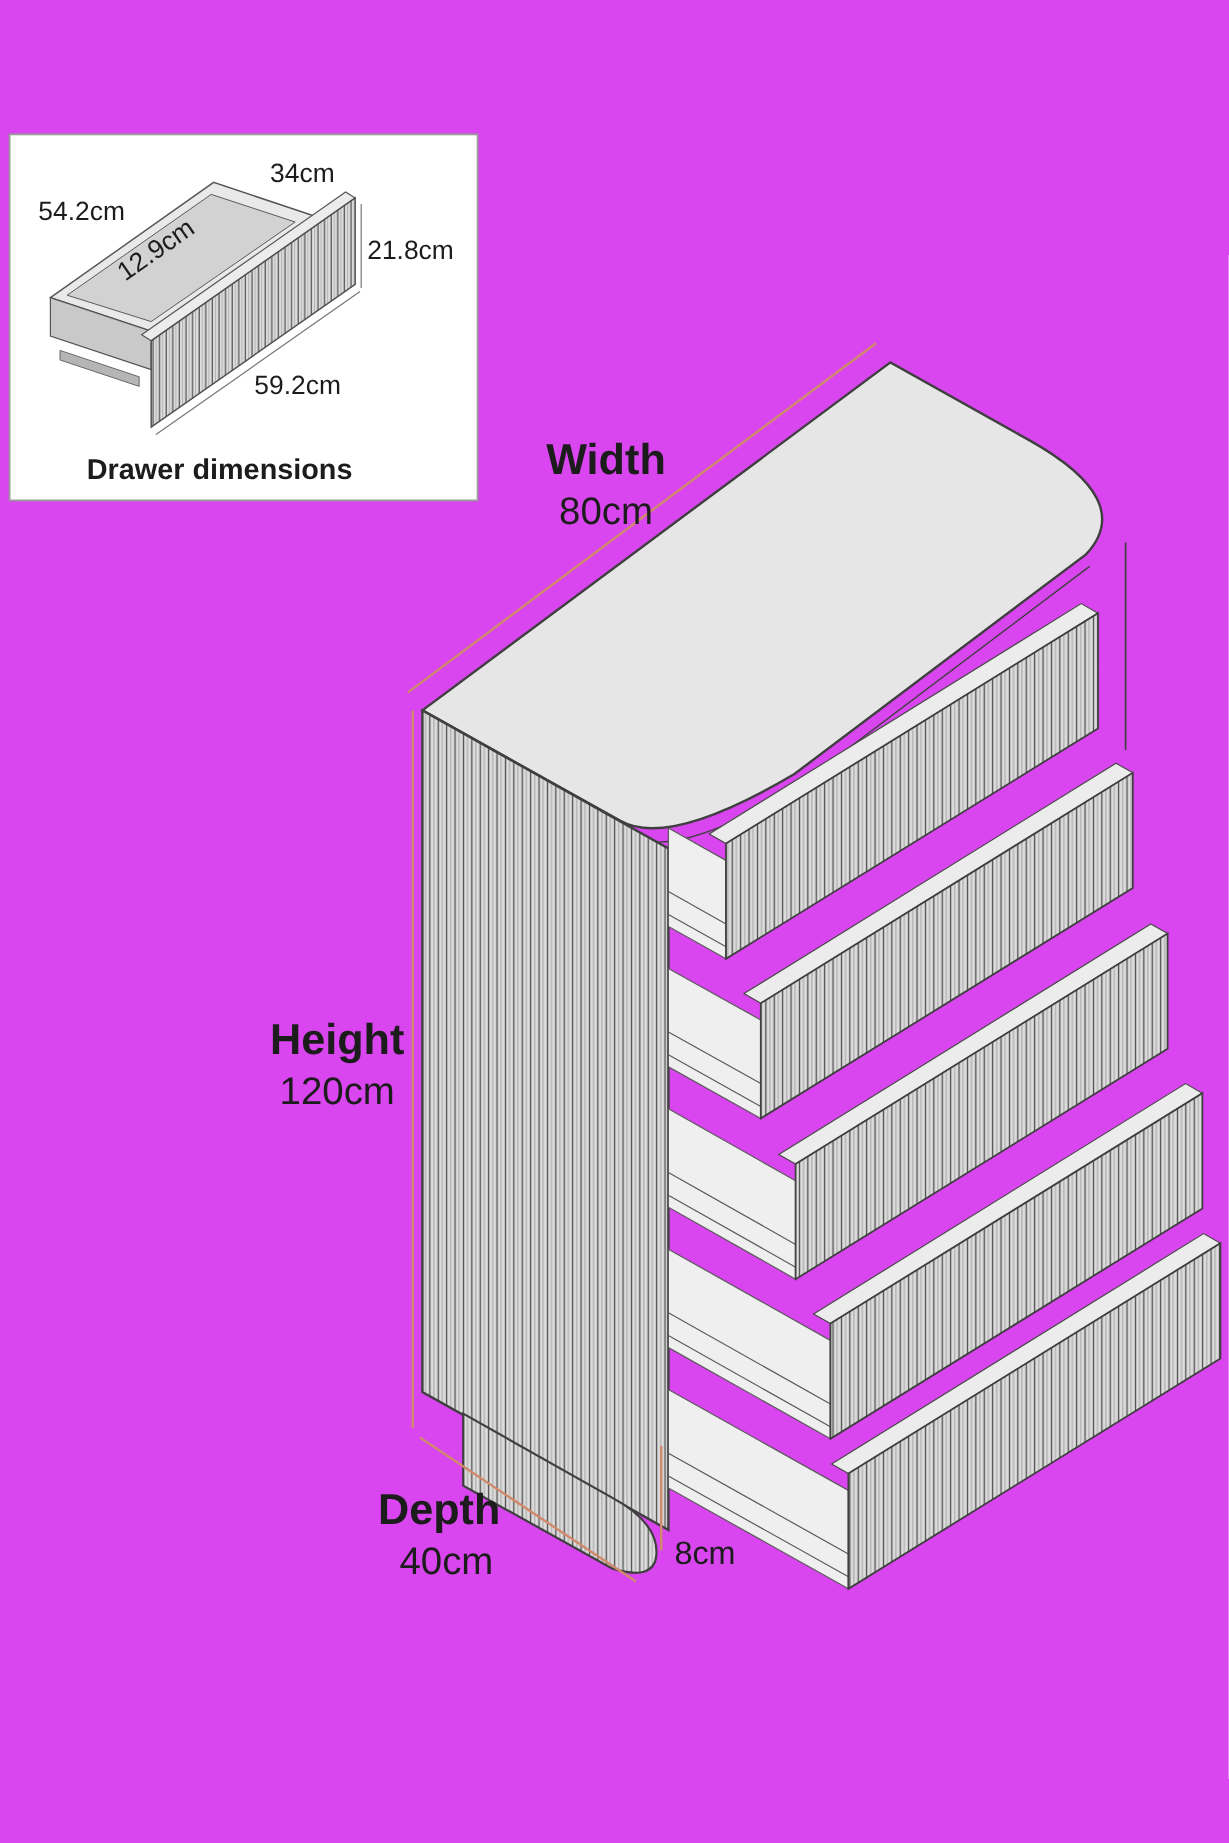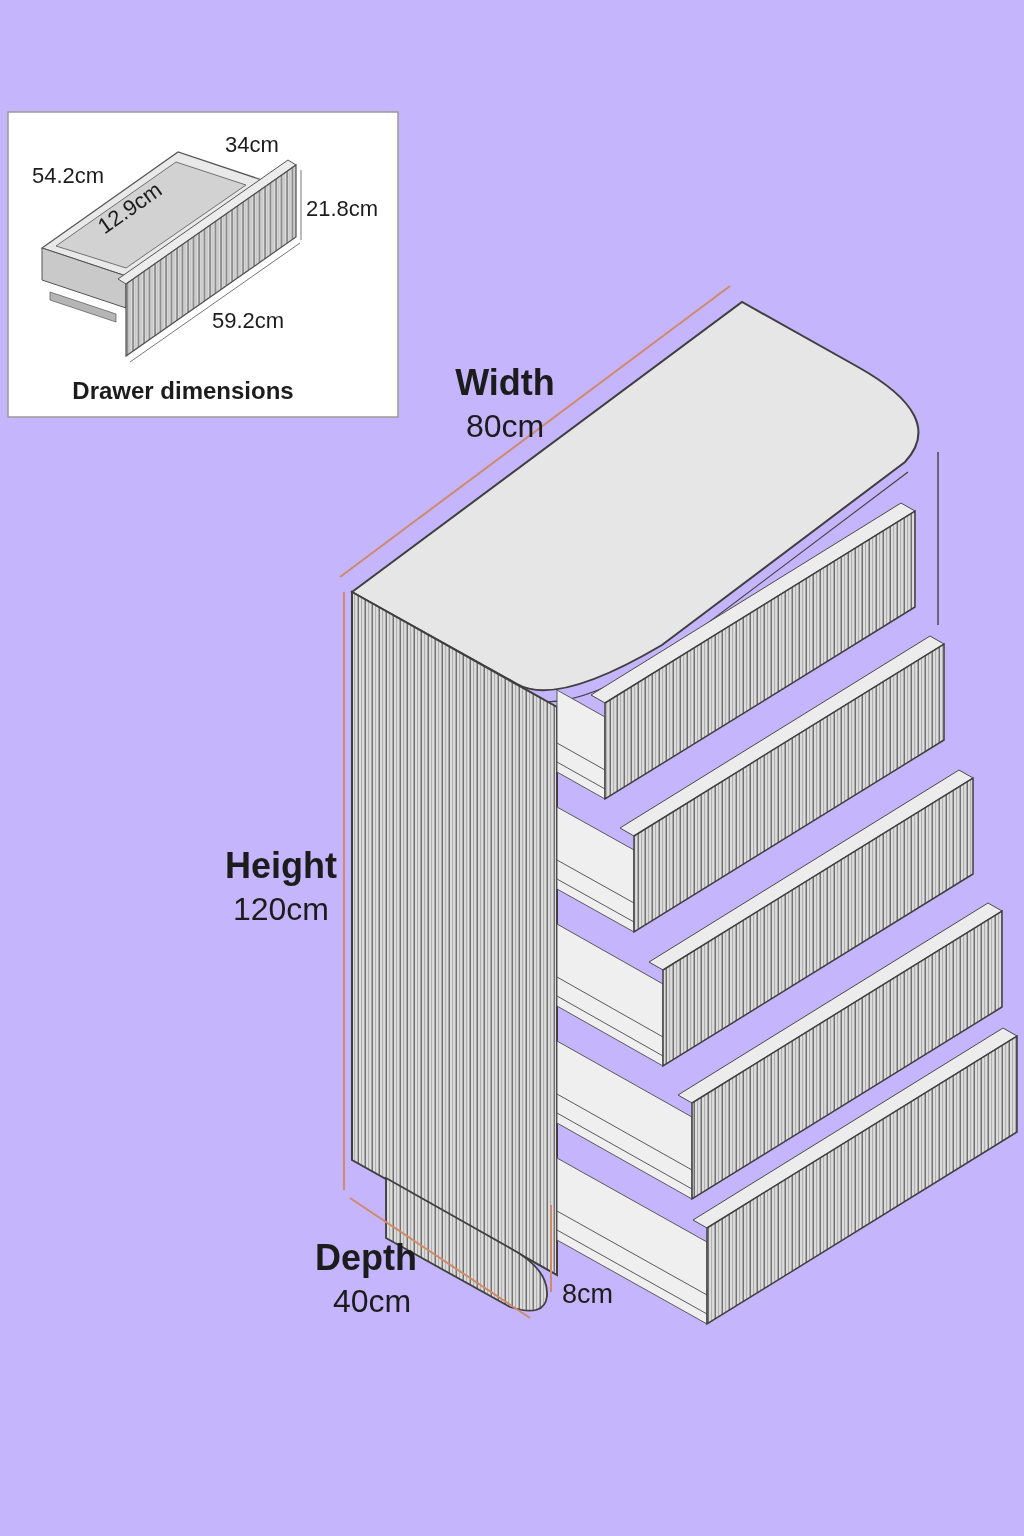--- a/index.html
+++ b/index.html
@@ -1,16 +1,16 @@
 <!DOCTYPE html>
 <html><head>
 <meta charset="utf-8">
 <style>
   html,body{margin:0;padding:0;background:#ffffff;}
-  .stage{position:relative;width:1024px;height:1536px;background:#c4b5fd;overflow:hidden;}
+  .stage{position:relative;width:1024px;height:1536px;background:#d946ef;overflow:hidden;}
   svg text{font-family:"Liberation Sans",sans-serif;fill:#1c1c1c;}
   .lbl-bold{font-weight:700;font-size:36px;}
   .lbl-val{font-weight:400;font-size:32px;}
   .lbl-small{font-weight:400;font-size:27px;}
   .ins-lbl{font-weight:400;font-size:22px;}
   .ins-cap{font-weight:700;font-size:24px;}
   .dim{stroke:#cf8a6b;stroke-width:2;fill:none;}
   .edge{stroke:#3f3f3f;fill:none;}
 </style>
 </head>

